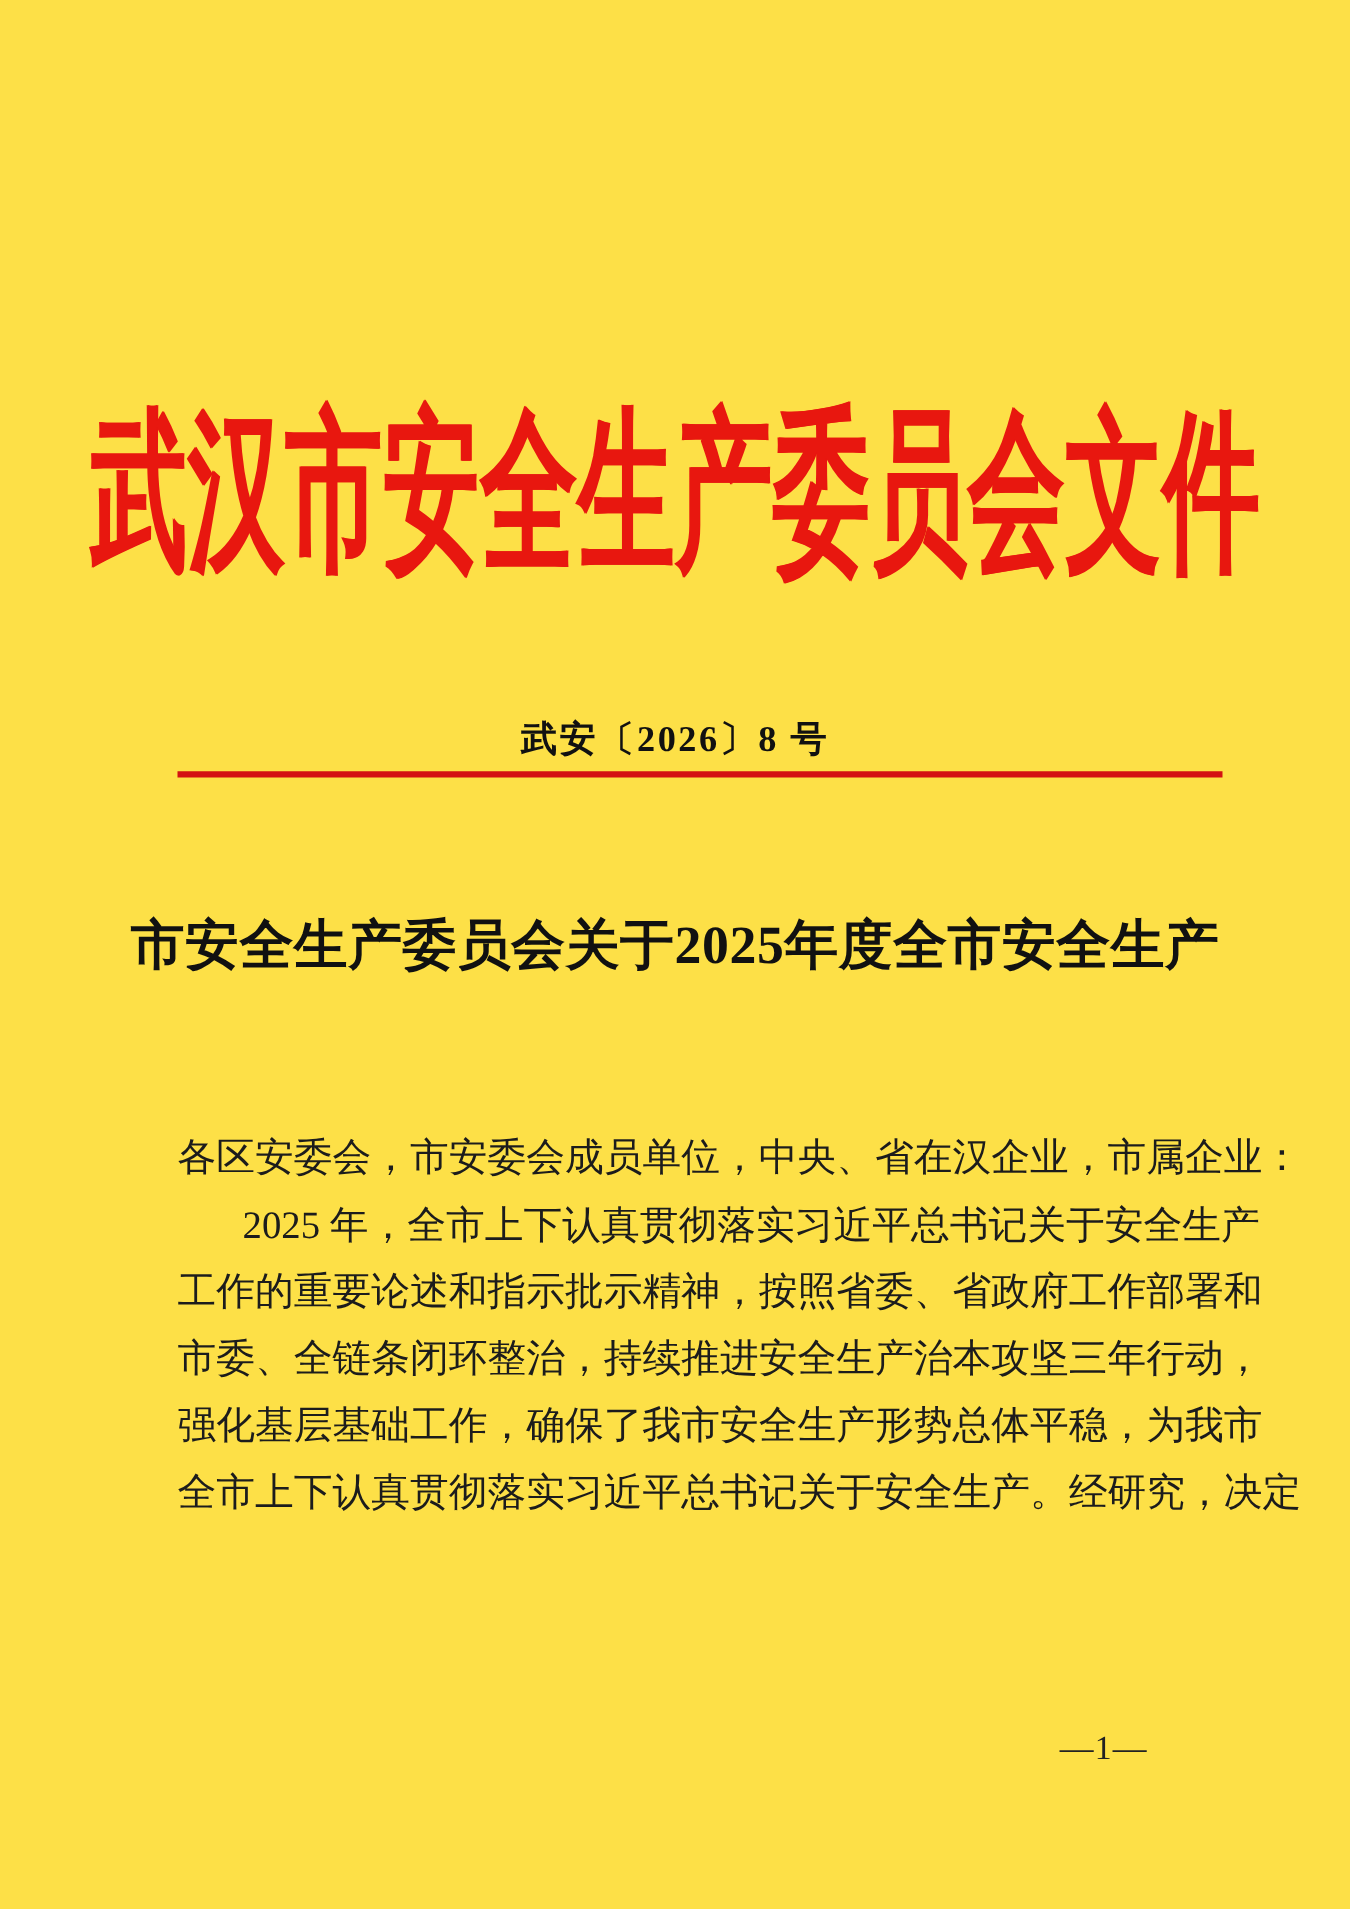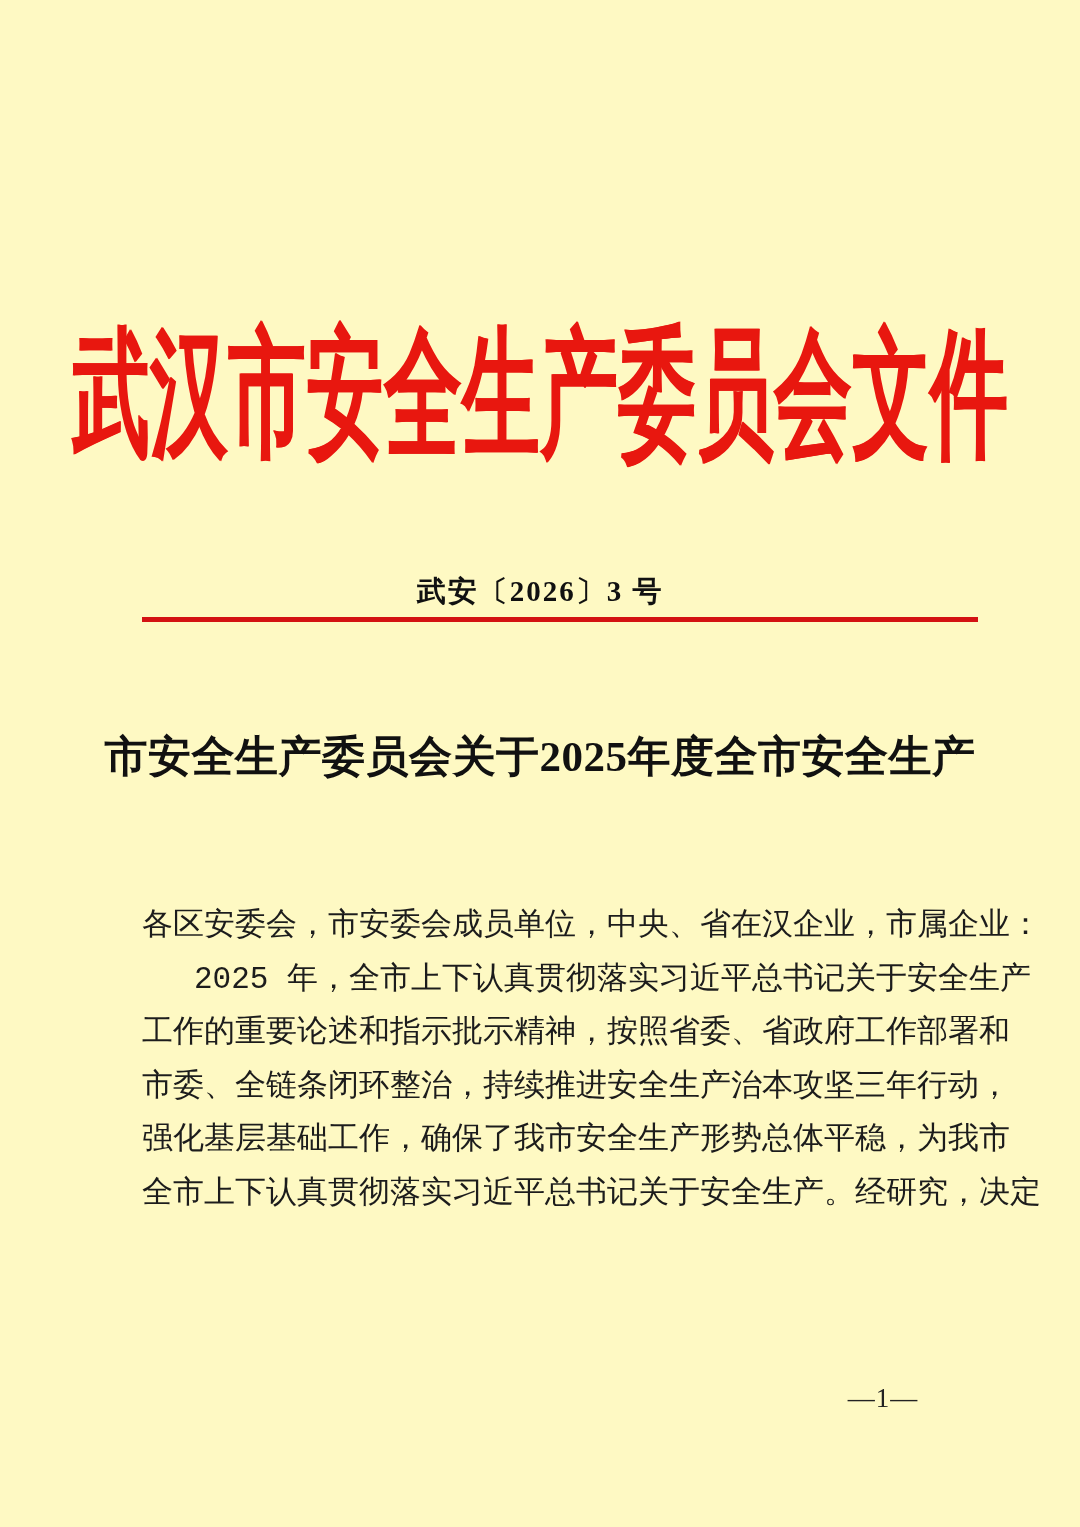--- a/index.html
+++ b/index.html
@@ -6,21 +6,21 @@
   body{
     width:1080px;height:1527px;
     background:#ffffff;
     font-family:"Liberation Serif","DejaVu Serif",serif;
     color:#1c1c1c;
     position:relative;
     overflow:hidden;
   }
   .page{
     position:absolute;inset:0;
-    background:#fef9c3;
+    background:#fde047;
   }
   
   .org-title{
     position:absolute;
     top:318px;left:0;right:0;height:160px;
     display:flex;align-items:center;justify-content:center;
   }
   .org-title span{
     font-size:77px;
     font-weight:bold;
@@ -63,21 +63,20 @@
     position:absolute;
     top:899px;left:142px;width:802px;
     font-size:31px;
     line-height:53.5px;
     color:#1c1c1c;
   }
   .body-text .line{
     text-align:justify;
     text-align-last:justify;
     white-space:nowrap;
-    font-family:Liberation Mono, monospace;
   }
   .body-text .indent{
     padding-left:52px;
   }
   
   .page-number{
     position:absolute;
     top:1383px;left:833px;width:100px;
     text-align:center;
     font-size:27px;
@@ -87,21 +86,21 @@
 </style>
 </head>
 <body>
 
 <div class="page">
 
   <div class="org-title">
     <span>武汉市安全生产委员会文件</span>
   </div>
 
-  <div class="doc-number">武安〔2026〕3 号</div>
+  <div class="doc-number">武安〔2026〕8 号</div>
 
   <div class="red-rule"></div>
 
   <div class="doc-title">
     <div>市安全生产委员会关于2025年度全市安全生产</div>
   </div>
 
   <div class="body-text">
     <div class="line">各区安委会，市安委会成员单位，中央、省在汉企业，市属企业：</div>
     <div class="line indent">2025 年，全市上下认真贯彻落实习近平总书记关于安全生产</div>

